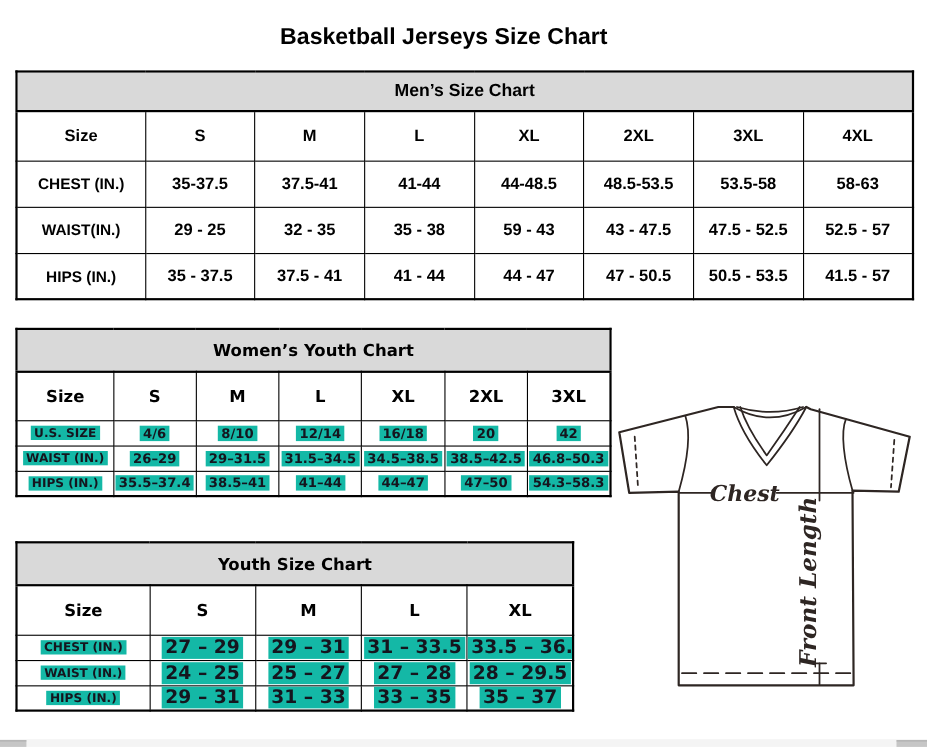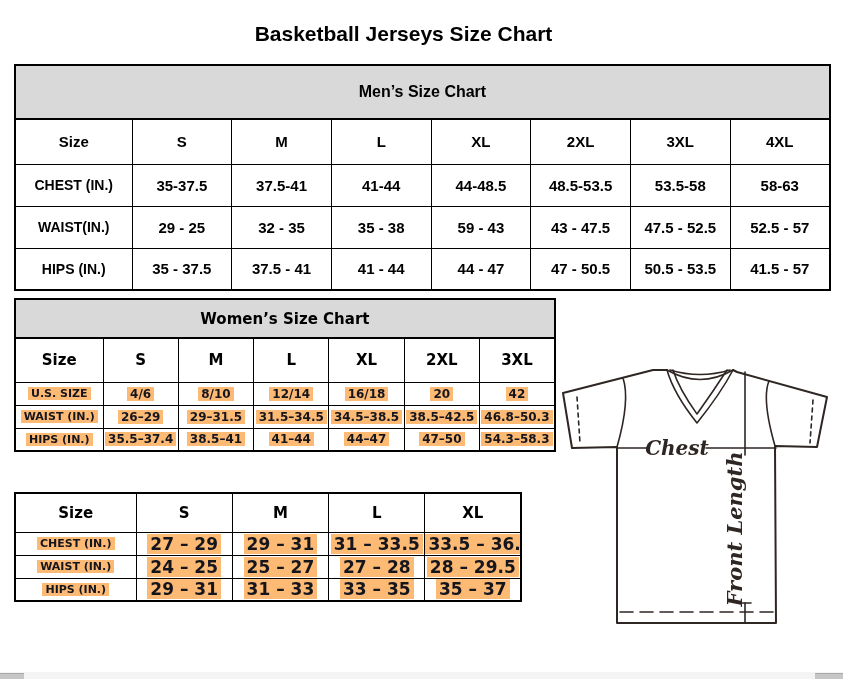--- a/index.html
+++ b/index.html
@@ -11,21 +11,21 @@
 
   table.size-table{position:absolute;border-collapse:collapse;table-layout:fixed;background:#fff;
                    border:2px solid #000;}
   table.size-table th,table.size-table td{border:1px solid #000;text-align:center;
                    vertical-align:middle;padding:0;overflow:hidden;white-space:nowrap;}
   .tbl-title{background:#d9d9d9;font-weight:bold;border-bottom:2px solid #000 !important;}
 
   
   .men{left:14px;top:64px;width:815px;}
   .men col{width:99.7px}.men col.first{width:117px}
-  .men thead tr:nth-child(1){height:54px}
+  .men thead tr:nth-child(1){height:36px}
   .men thead tr:nth-child(2){height:45px}
   .men tbody tr{height:42px}
   .men .tbl-title{font-size:16px}
   .men .col-head{font-size:15px}
   .men td{font-size:15px;font-weight:bold}
   .men .row-label{font-size:14px;font-weight:bold}
 
   
   .women,.youth{font-family:"DejaVu Sans",sans-serif;}
   .women{left:14px;top:298px;width:540px;}
@@ -36,21 +36,21 @@
   .youth{left:14px;top:492px;width:506px;}
   .youth col{width:96.3px}.youth col.first{width:121px}
   .youth thead tr:nth-child(1){height:39px}
   .youth thead tr:nth-child(2){height:45px}
   .youth tbody tr{height:23px}
   .women .tbl-title,.youth .tbl-title{font-size:15px}
   .women .col-head,.youth .col-head{font-size:15px}
   .women td,.youth td{font-size:12px;font-weight:bold;color:#15151e}
   .youth td{font-size:17px}
   .women .row-label,.youth .row-label{font-size:11px;font-weight:bold}
-  .hl{background:#fdba74;padding:0 3px;}
+  .hl{background:#14b8a6;padding:0 3px;}
 
   
   .jersey{position:absolute;left:556px;top:363px;width:286px;height:270px;}
   .jersey .ln{fill:none;stroke:#2e2623;stroke-width:2;stroke-linejoin:round;stroke-linecap:round;}
   .jersey .thin{stroke-width:1.6;}
   .jersey text{fill:#2e2623;font-family:"DejaVu Serif",serif;font-style:italic;font-weight:bold;}
 
   
   .hscroll{position:absolute;left:0;bottom:0;width:843px;height:7px;background:#f4f4f4;}
   .hthumb{position:absolute;top:1px;height:5px;background:#c6c6c6;border-top:1px solid #aaa;}
@@ -128,21 +128,21 @@
         <col class="first">
         <col>
         <col>
         <col>
         <col>
         <col>
         <col>
       </colgroup>
       <thead>
         <tr>
-          <th colspan="7" class="tbl-title">Women’s Size Chart</th>
+          <th colspan="7" class="tbl-title">Women’s Youth Chart</th>
         </tr>
         <tr>
           <th class="col-head">Size</th>
           <th class="col-head">S</th>
           <th class="col-head">M</th>
           <th class="col-head">L</th>
           <th class="col-head">XL</th>
           <th class="col-head">2XL</th>
           <th class="col-head">3XL</th>
         </tr>
@@ -180,20 +180,23 @@
   <table class="size-table youth">
       <colgroup>
         <col class="first">
         <col>
         <col>
         <col>
         <col>
       </colgroup>
       <thead>
         <tr>
+          <th colspan="5" class="tbl-title">Youth Size Chart</th>
+        </tr>
+        <tr>
           <th class="col-head">Size</th>
           <th class="col-head">S</th>
           <th class="col-head">M</th>
           <th class="col-head">L</th>
           <th class="col-head">XL</th>
         </tr>
       </thead>
       <tbody>
         <tr>
           <td class="row-label"><span class="hl">CHEST (IN.)</span></td>

